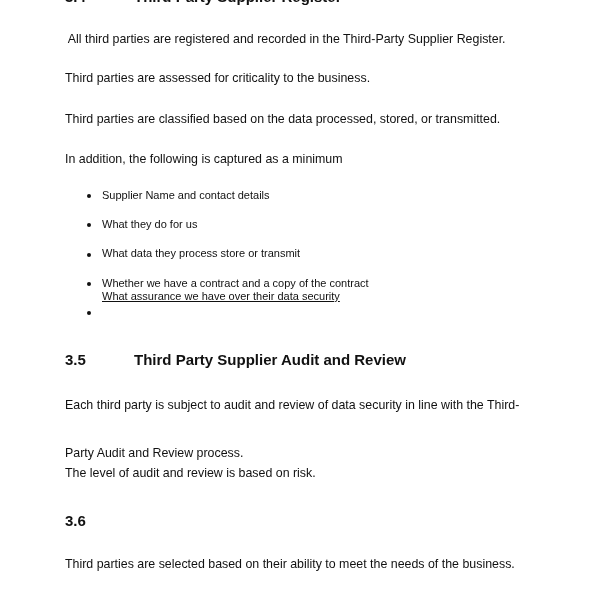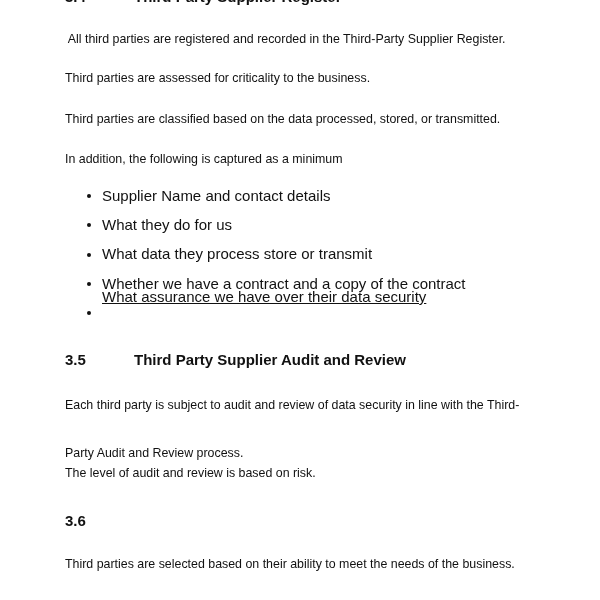--- a/index.html
+++ b/index.html
@@ -50,21 +50,21 @@
       position: absolute;
       left: 87px;
       width: 4px;
       height: 4px;
       border-radius: 50%;
       background: #111111;
     }
     .bullet-text {
       position: absolute;
       left: 102px;
-      font-size: 15px;
+      font-size: 11px;
       line-height: 15px;
       white-space: nowrap;
     }
   </style>
 </head>
 <body>
 
 <div class="page">
 
   <div class="abs heading" style="left:65px; top:-12px; width:400px; height:18px;">

